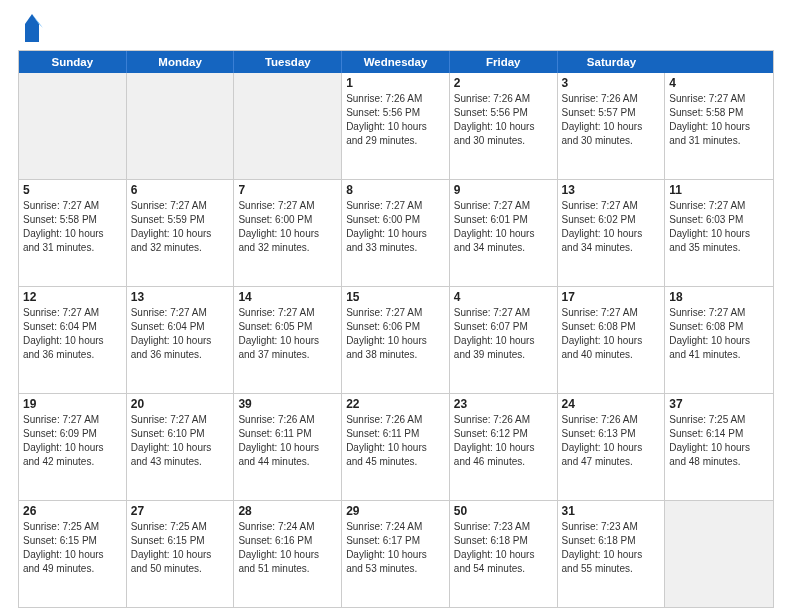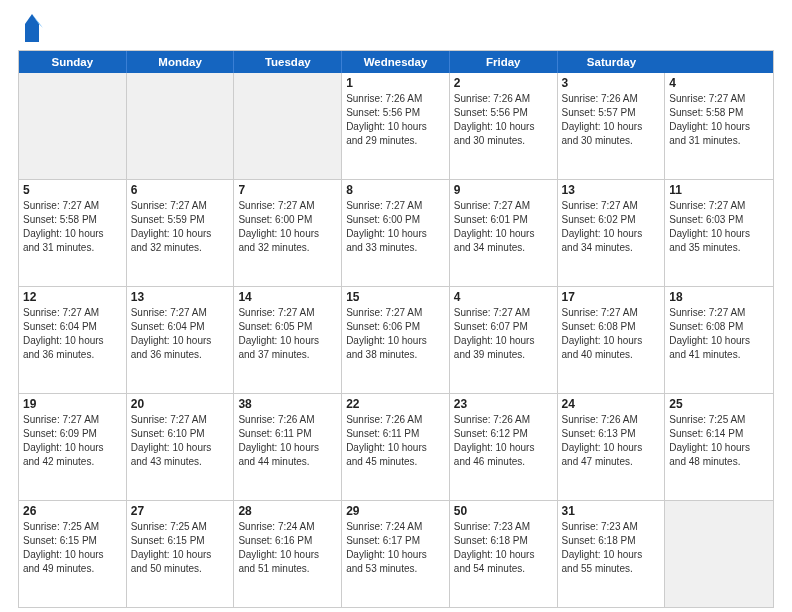--- a/index.html
+++ b/index.html
@@ -275,21 +275,21 @@
 and 42 minutes.</div>
           </div>
           <div class="cal-cell">
             <div class="day-num">20</div>
             <div class="cell-text" style="white-space: pre-line;">Sunrise: 7:27 AM
 Sunset: 6:10 PM
 Daylight: 10 hours
 and 43 minutes.</div>
           </div>
           <div class="cal-cell">
-            <div class="day-num">38</div>
+            <div class="day-num">39</div>
             <div class="cell-text" style="white-space: pre-line;">Sunrise: 7:26 AM
 Sunset: 6:11 PM
 Daylight: 10 hours
 and 44 minutes.</div>
           </div>
           <div class="cal-cell">
             <div class="day-num">22</div>
             <div class="cell-text" style="white-space: pre-line;">Sunrise: 7:26 AM
 Sunset: 6:11 PM
 Daylight: 10 hours
@@ -303,21 +303,21 @@
 and 46 minutes.</div>
           </div>
           <div class="cal-cell">
             <div class="day-num">24</div>
             <div class="cell-text" style="white-space: pre-line;">Sunrise: 7:26 AM
 Sunset: 6:13 PM
 Daylight: 10 hours
 and 47 minutes.</div>
           </div>
           <div class="cal-cell">
-            <div class="day-num">25</div>
+            <div class="day-num">37</div>
             <div class="cell-text" style="white-space: pre-line;">Sunrise: 7:25 AM
 Sunset: 6:14 PM
 Daylight: 10 hours
 and 48 minutes.</div>
           </div>
         </div>
         <div class="cal-row">
           <div class="cal-cell">
             <div class="day-num">26</div>
             <div class="cell-text" style="white-space: pre-line;">Sunrise: 7:25 AM

